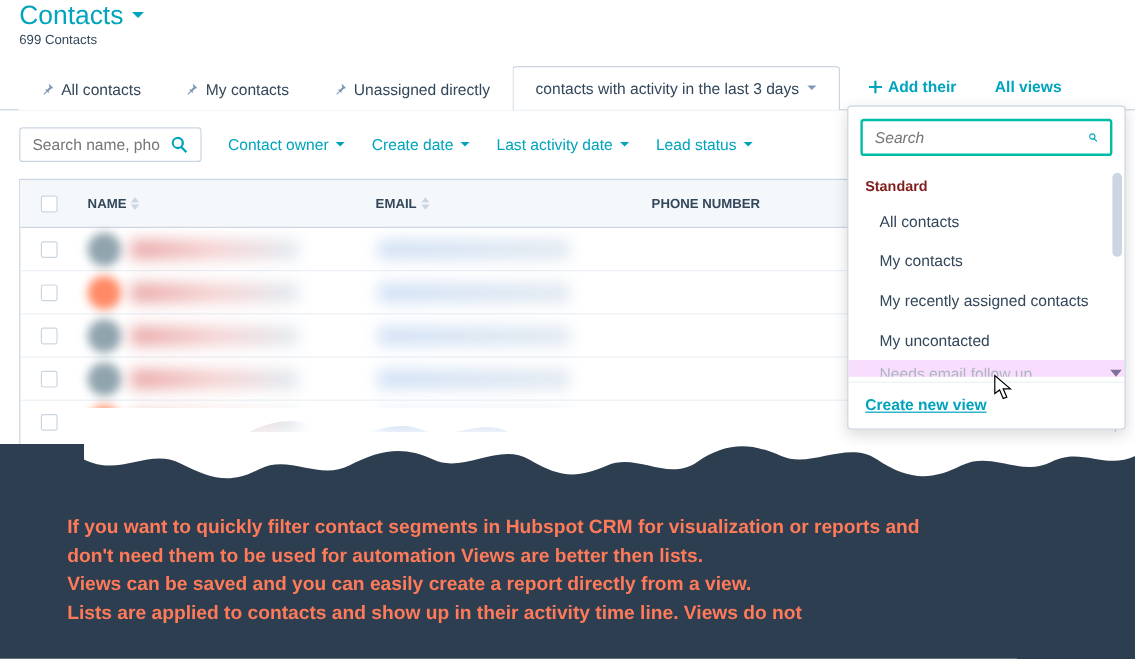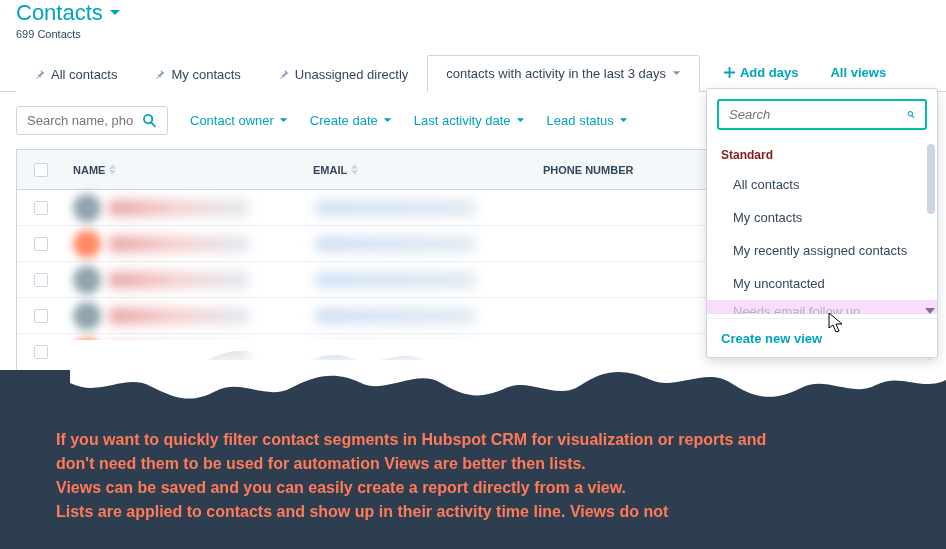--- a/index.html
+++ b/index.html
@@ -45,21 +45,21 @@
 .dd-search{margin:10px;border:2px solid #00bda5;border-radius:3px;display:flex;align-items:flex-start;padding:6px 10px}
 .dd-search input{border:none;outline:none;flex:1;font-size:13px;font-style:italic;color:#7c98b6}
 .dd-search svg{fill:#00a4bd}
 .dd-body{max-height:190px;overflow:hidden;position:relative;padding-bottom:4px}
 .dd-section{font-size:12px;font-weight:700;color:#7f1d1d;padding:8px 14px 6px}
 .dd-item{font-size:13px;color:#33475b;padding:9px 14px 9px 26px;cursor:pointer}
 .dd-item.hover{background:#f0abfc}
 .dd-scrollbar{position:absolute;right:2px;top:4px;width:8px;height:70px;background:#cbd6e2;border-radius:4px}
 .dd-scroll-arrow{position:absolute;right:2px;bottom:2px}
 .dd-footer{padding:10px 14px;border-top:1px solid #eaf0f6}
-.dd-footer a{color:#00a4bd;font-size:13px;cursor:pointer;font-weight:600}
+.dd-footer a{color:#00a4bd;font-size:13px;text-decoration:underline;cursor:pointer;font-weight:600}
 .cursor{position:absolute;right:100px;top:312px;z-index:11}
 
 .rip{position:absolute;top:340px;left:0;width:946px;height:40px;z-index:5}
 .rip svg{width:100%;height:100%}
 
 .bottom{position:absolute;top:370px;left:0;width:946px;height:180px;background:#2d3e50;z-index:4}
 .bottom-rip{position:absolute;top:360px;left:0;width:946px;height:50px;z-index:5}
 .bottom-text{position:absolute;top:428px;left:56px;z-index:6;font-size:16px;color:#ff7a59;line-height:1.5;font-weight:600}
 </style>
 </head>
@@ -97,21 +97,21 @@
   <div class="tab active">
     <span>contacts with activity in the last 3 days</span>
     <svg class="caret" viewBox="0 0 12 12">
         <path fill="#7c98b6" d="M1 3l5 5 5-5z"></path>
       </svg>
   </div>
   <div class="add-view">
     <svg width="11" height="11" viewBox="0 0 12 12">
         <path fill="#00a4bd" d="M5 0h2v5h5v2H7v5H5V7H0V5h5z"></path>
       </svg>
-    <span>Add days</span>
+    <span>Add their</span>
   </div>
   <div class="all-views">All views</div>
 </div>
 
 <div class="filters-row">
   <div class="search-wrap">
     <input placeholder="Search name, phone," style="">
     <svg width="15" height="15" viewBox="0 0 16 16">
         <path d="M6.5 1a5.5 5.5 0 014.3 8.9l4.1 4.1-1.4 1.4-4.1-4.1A5.5 5.5 0 116.5 1zm0 2a3.5 3.5 0 100 7 3.5 3.5 0 000-7z"></path>
       </svg>

